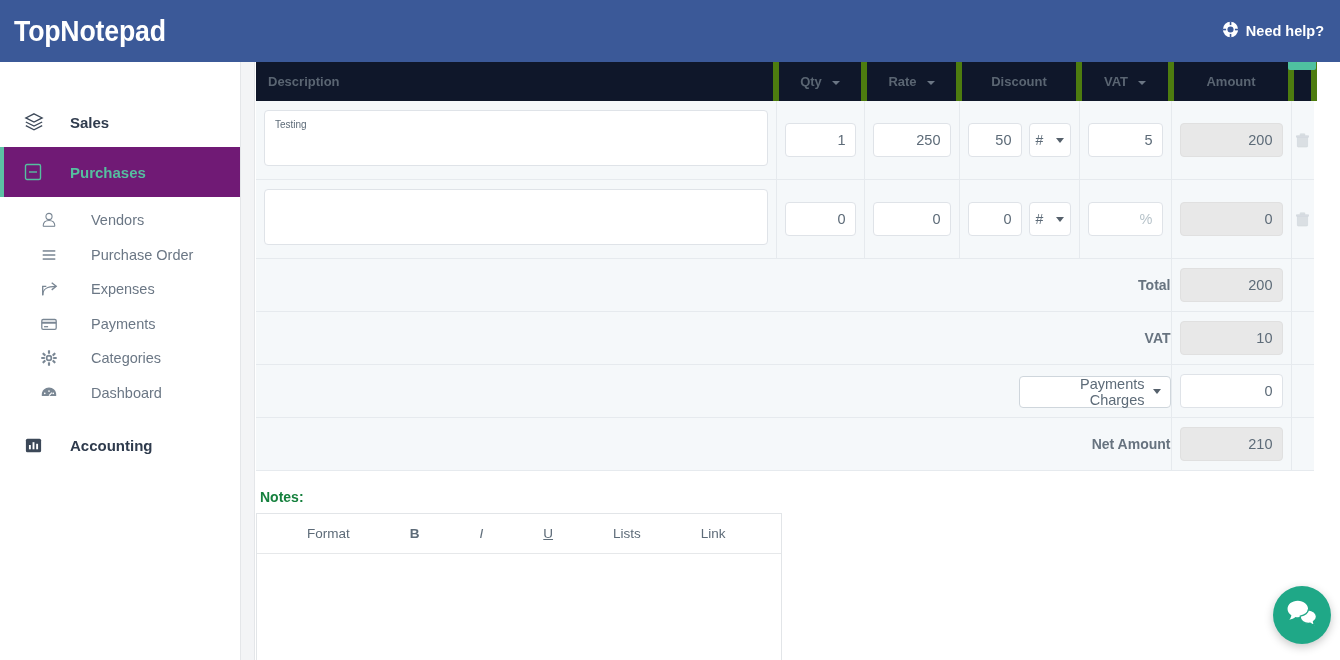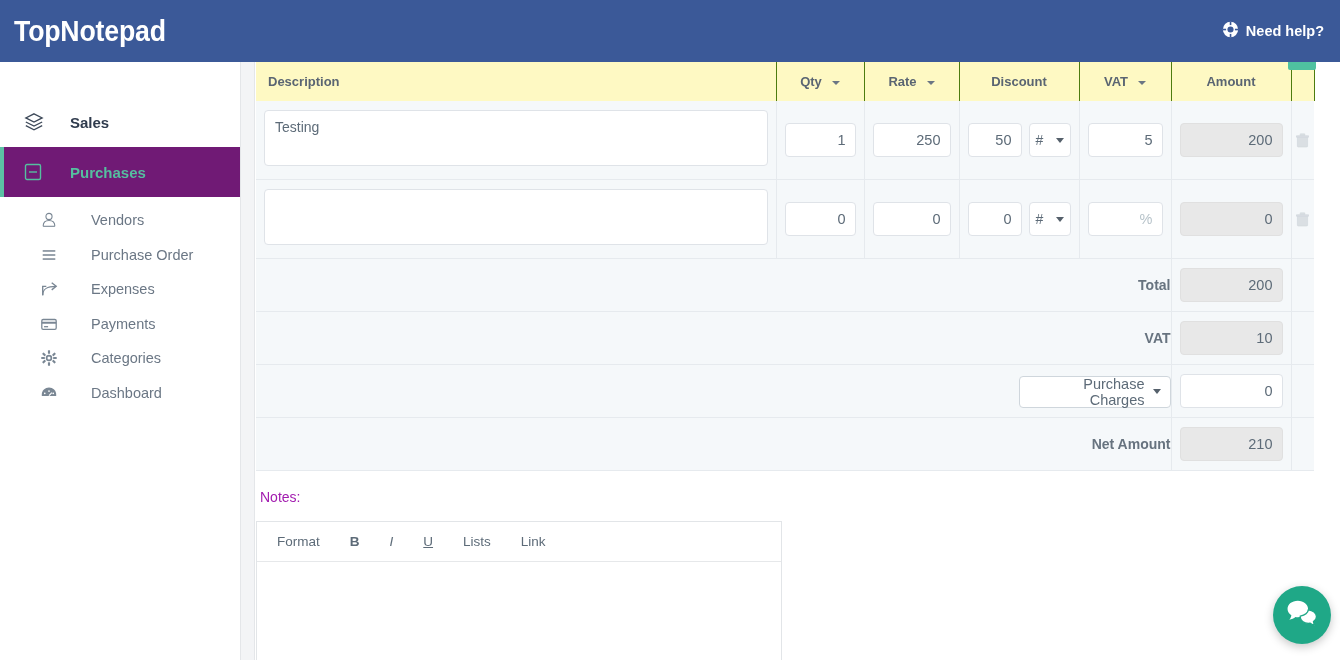--- a/index.html
+++ b/index.html
@@ -128,26 +128,26 @@
   .green-btn-peek {
     position: absolute; top: -6px; left: 1032px;
     width: 28px; height: 14px;
     background: #4fc1a0;
     border-radius: 2px;
   }
 
   
   .lt { width: 1058px; border-collapse: collapse; table-layout: fixed; }
   .lt th {
-    background: #fef9c3;
+    background: #0f172a;
     color: #5a6572;
     font-size: 13px;
     font-weight: bold;
     height: 39px;
-    border-right: 1px solid #4d7c0f;
+    border-right: 6px solid #4d7c0f;
     padding: 0 12px;
     white-space: nowrap;
   }
   .lt th.desc { text-align: left; }
   .lt th.ctr { text-align: center; }
   .lt th .hcaret {
     display: inline-block;
     margin-left: 10px;
     width: 0; height: 0;
     border-left: 4px solid transparent;
@@ -164,21 +164,21 @@
   }
   .lt td.nb { border-right: none; }
   .cellpad { padding: 9px 8px; }
 
   textarea.desc-in {
     width: 100%; height: 56px;
     border: 1px solid #dfe3e8;
     border-radius: 4px;
     background: #ffffff;
     font-family: "Liberation Sans", sans-serif;
-    font-size: 14px;
+    font-size: 10px;
     color: #5d6b78;
     padding: 8px 10px;
     resize: none; outline: none;
   }
   input.num {
     width: 100%; height: 34px;
     border: 1px solid #dfe3e8;
     border-radius: 4px;
     background: #ffffff;
     font-family: "Liberation Sans", sans-serif;
@@ -242,43 +242,44 @@
   .ship-sel .mini-caret {
     width: 0; height: 0;
     border-left: 4px solid transparent;
     border-right: 4px solid transparent;
     border-top: 5px solid #55606b;
     margin-left: 8px;
   }
 
   
   .notes-label {
-    margin: 18px 0 16px 4px;
-    font-size: 14px; font-weight: normal;
-    color: #a21caf;
+    margin: 18px 0 8px 4px;
+    font-size: 14px; font-weight: bold;
+    color: #15803d;
   }
   .notes-box {
     width: 526px;
     border: 1px solid #e2e5e8;
     background: #ffffff;
   }
   .notes-toolbar {
     display: flex; align-items: center;
     height: 40px;
     padding-left: 16px;
     gap: 22px;
     border-bottom: 1px solid #e6e8ea;
     background: #ffffff;
   }
   .tb-item {
     font-size: 13.5px;
     color: #5d6b78;
     cursor: pointer;
     padding: 2px 4px;
     white-space: nowrap;
+    margin-left: 30px;
   }
   .tb-item.b { font-weight: bold; }
   .tb-item.i { font-style: italic; }
   .tb-item.u { text-decoration: underline; }
   .notes-area {
     width: 100%; height: 170px;
     border: none; outline: none; resize: none;
     background: #ffffff;
     font-family: "Liberation Sans", sans-serif;
     font-size: 14px; color: #5d6b78;
@@ -417,20 +418,31 @@
           <circle cx="5.3" cy="10.4" r="0.95" fill="#ffffff"></circle>
           <circle cx="10" cy="7.8" r="0.95" fill="#ffffff"></circle>
           <circle cx="14.7" cy="10.4" r="0.95" fill="#ffffff"></circle>
           <path d="M10 13 L13.2 9.6" stroke="#ffffff" stroke-width="1.3"></path>
         </svg>
       </span>
       <span class="lbl">Dashboard</span>
     </div>
   </div>
 
+  <div class="nav-top" style="margin-top:10px">
+    <span class="ico">
+      <svg width="19" height="19" viewBox="0 0 20 20">
+        <rect x="2" y="3" width="16" height="14" rx="1.6" fill="#3c4858"></rect>
+        <rect x="5.2" y="9.5" width="2" height="4.5" fill="#ffffff"></rect>
+        <rect x="9" y="6.5" width="2" height="7.5" fill="#ffffff"></rect>
+        <rect x="12.8" y="8.2" width="2" height="5.8" fill="#ffffff"></rect>
+      </svg>
+    </span>
+    <span class="lbl">Accounting</span>
+  </div>
 
 </div>
 
 <div class="gutter"></div>
 
 <div class="content">
 
   <div class="green-btn-peek"></div>
 
   <table class="lt">
@@ -550,21 +562,21 @@
         <td colspan="5" class="tot-lbl">VAT</td>
         <td>
           <div class="cellpad"><input class="num ro" readonly="" value="10" style=""></div>
         </td>
         <td class="nb"></td>
       </tr>
 
       <tr>
         <td colspan="5" class="ship-cell">
           <div class="ship-sel">
-            <span>Purchase Charges</span>
+            <span>Payments Charges</span>
             <span class="mini-caret"></span>
           </div>
         </td>
         <td>
           <div class="cellpad"><input class="num" value="0" style=""></div>
         </td>
         <td class="nb"></td>
       </tr>
 
       <tr>

